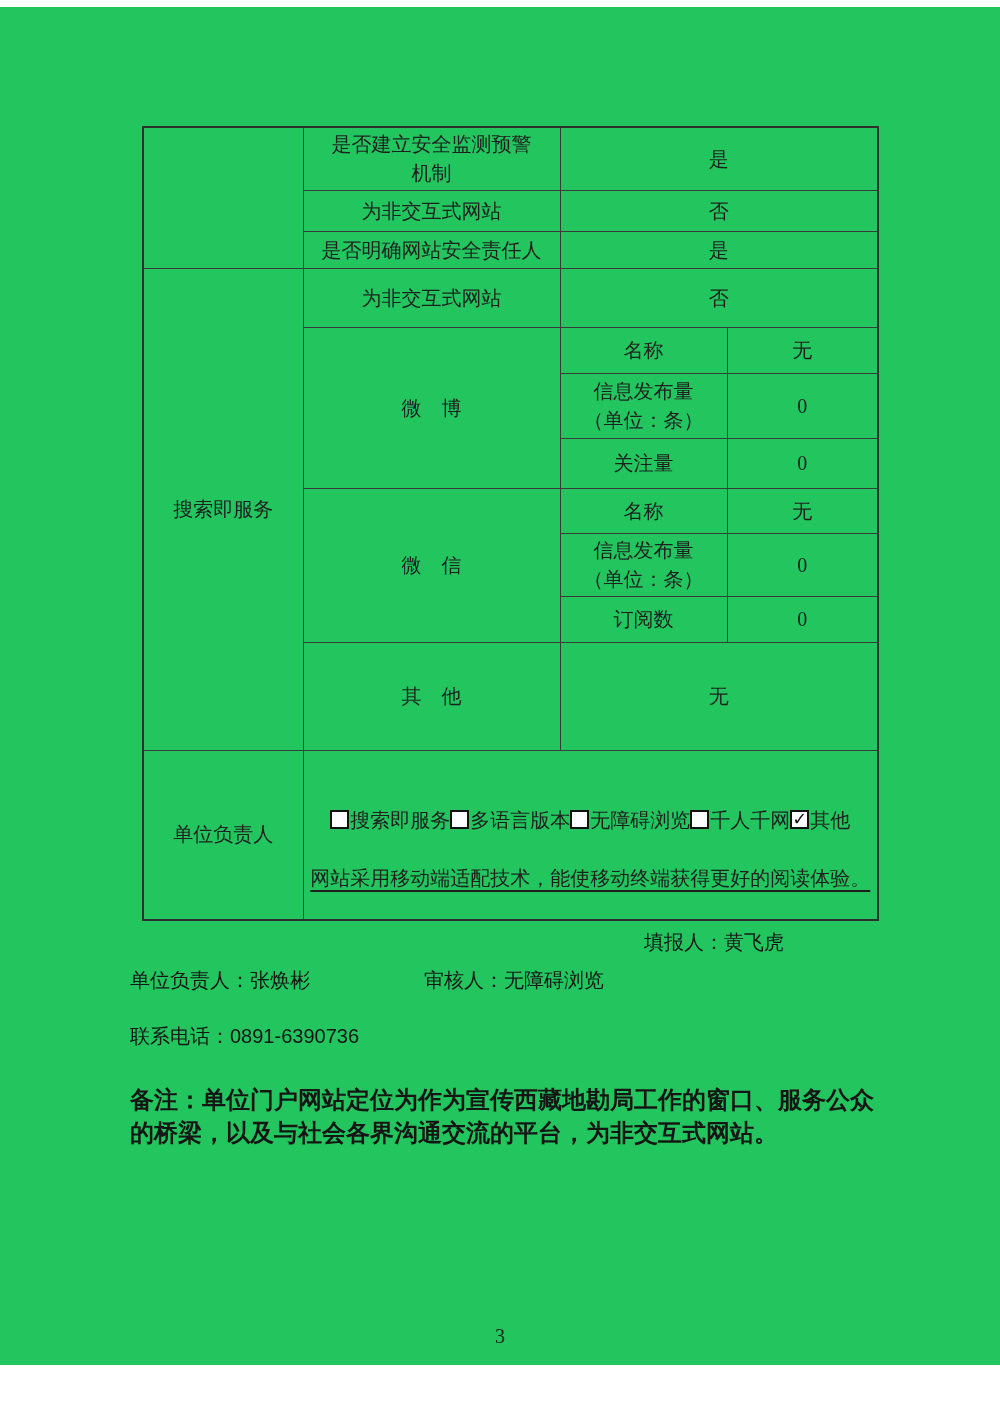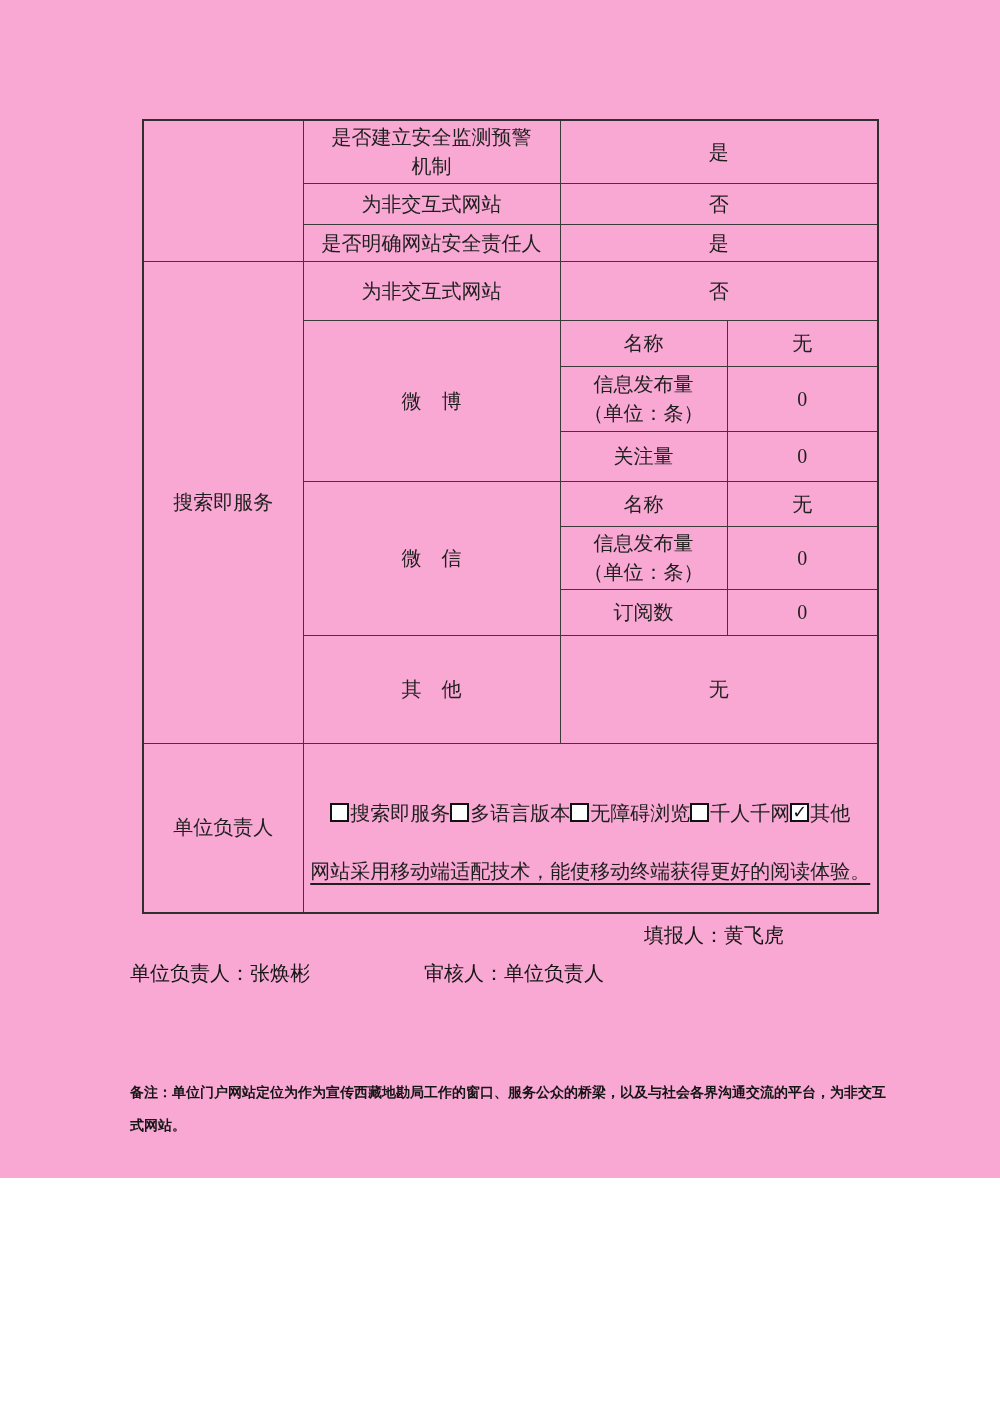--- a/index.html
+++ b/index.html
@@ -1,22 +1,23 @@
 <!DOCTYPE html>
 <html><head>
 <meta charset="utf-8">
 <style>
   html,body{margin:0;padding:0;background:#ffffff;}
   .page{
     position:relative;
-    width:1000px;height:1178px;
-    background:#f9a8d4;
+    width:1000px;height:1358px;
+    background:#22c55e;
     font-family:"Liberation Serif","DejaVu Serif",serif;
     color:#1f1f1f;
     overflow:hidden;
+    margin-top:7px;
   }
   table.report{
     position:absolute;left:142px;top:119px;
     width:735px;
     border-collapse:collapse;
     table-layout:fixed;
     font-size:20px;
   }
   table.report td{
     border:1.5px solid #3a3a3a;
@@ -68,21 +69,21 @@
     font-size:20px;
     color:#151515;
     white-space:nowrap;
   }
   .remark{
     position:absolute;
     left:130px;top:1076px;
     width:762px;
     font-family:"Liberation Sans","DejaVu Sans",sans-serif;
     font-weight:700;
-    font-size:14px;
+    font-size:24px;
     line-height:33px;
     color:#151515;
     white-space:normal;
   }
   .page-number{
     position:absolute;
     left:0;top:1318px;
     width:1000px;
     text-align:center;
     font-size:20px;
@@ -163,20 +164,21 @@
       <td>单位负责人</td>
       <td colspan="3" class="innov-cell">
         <span class="cb-line"><span class="cb-item"><span class="cbx"></span><span>搜索即服务</span></span><span class="cb-item"><span class="cbx"></span><span>多语言版本</span></span><span class="cb-item"><span class="cbx"></span><span>无障碍浏览</span></span><span class="cb-item"><span class="cbx"></span><span>千人千网</span></span><span class="cb-item"><span class="cbx checked"></span><span>其他</span></span></span>
         <span class="innov-note">网站采用移动端适配技术，能使移动终端获得更好的阅读体验。</span>
       </td>
     </tr>
   </tbody>
     </table>
 
   <div class="footer-text" style="left:130px;top:960px;">单位负责人：张焕彬</div>
-  <div class="footer-text" style="left:424px;top:960px;">审核人：单位负责人</div>
+  <div class="footer-text" style="left:424px;top:960px;">审核人：无障碍浏览</div>
   <div class="footer-text" style="left:644px;top:922px;">填报人：黄飞虎</div>
 
+  <div class="footer-text" style="left:130px;top:1016px;">联系电话：0891-6390736</div>
 
   <div class="remark">备注：单位门户网站定位为作为宣传西藏地勘局工作的窗口、服务公众的桥梁，以及与社会各界沟通交流的平台，为非交互式网站。</div>
 
   <div class="page-number">3</div>
 </div>
 
 </body></html>

